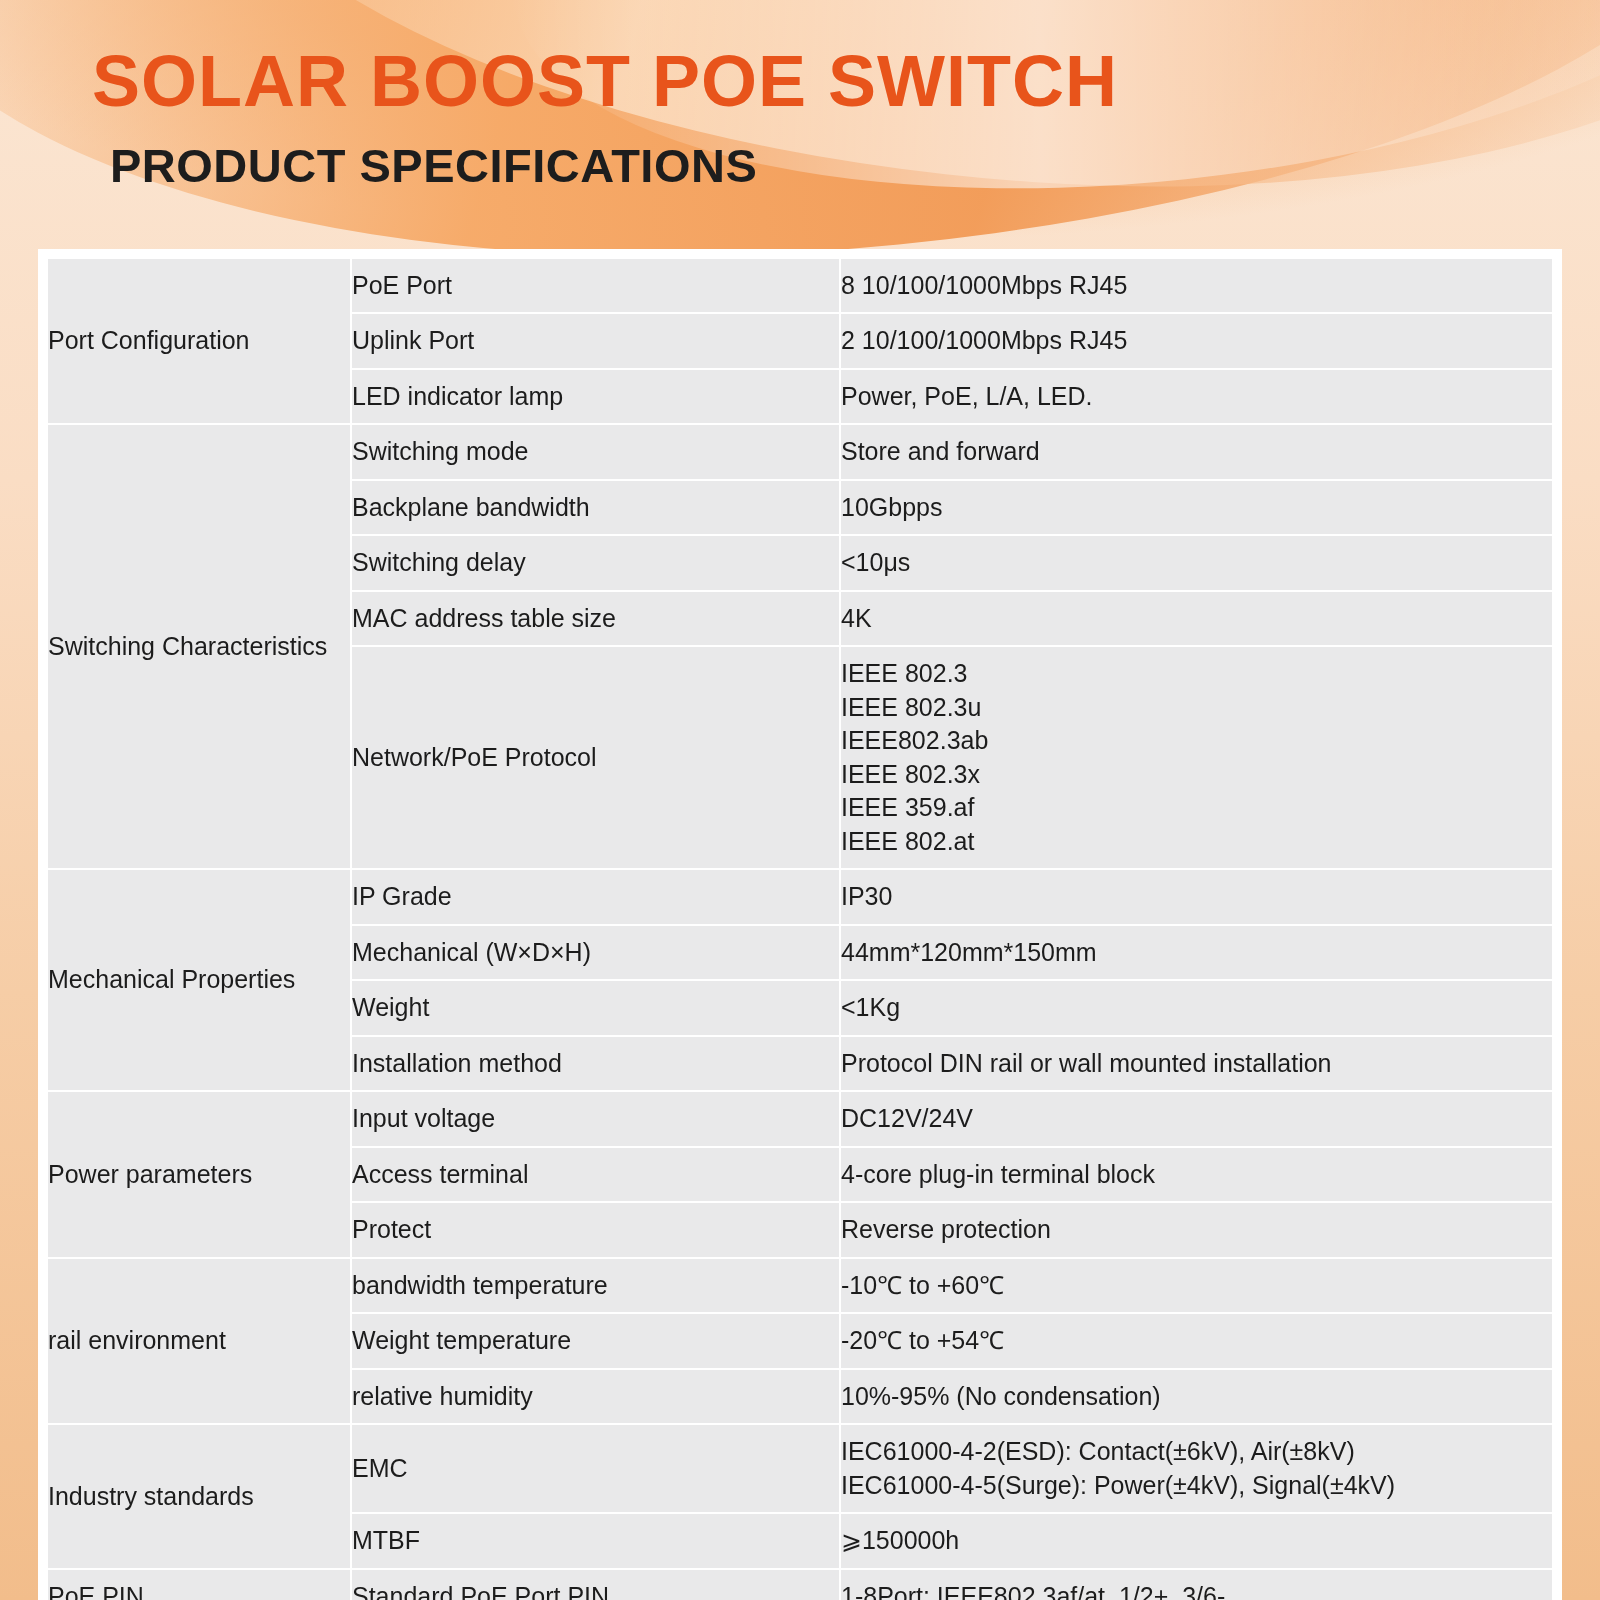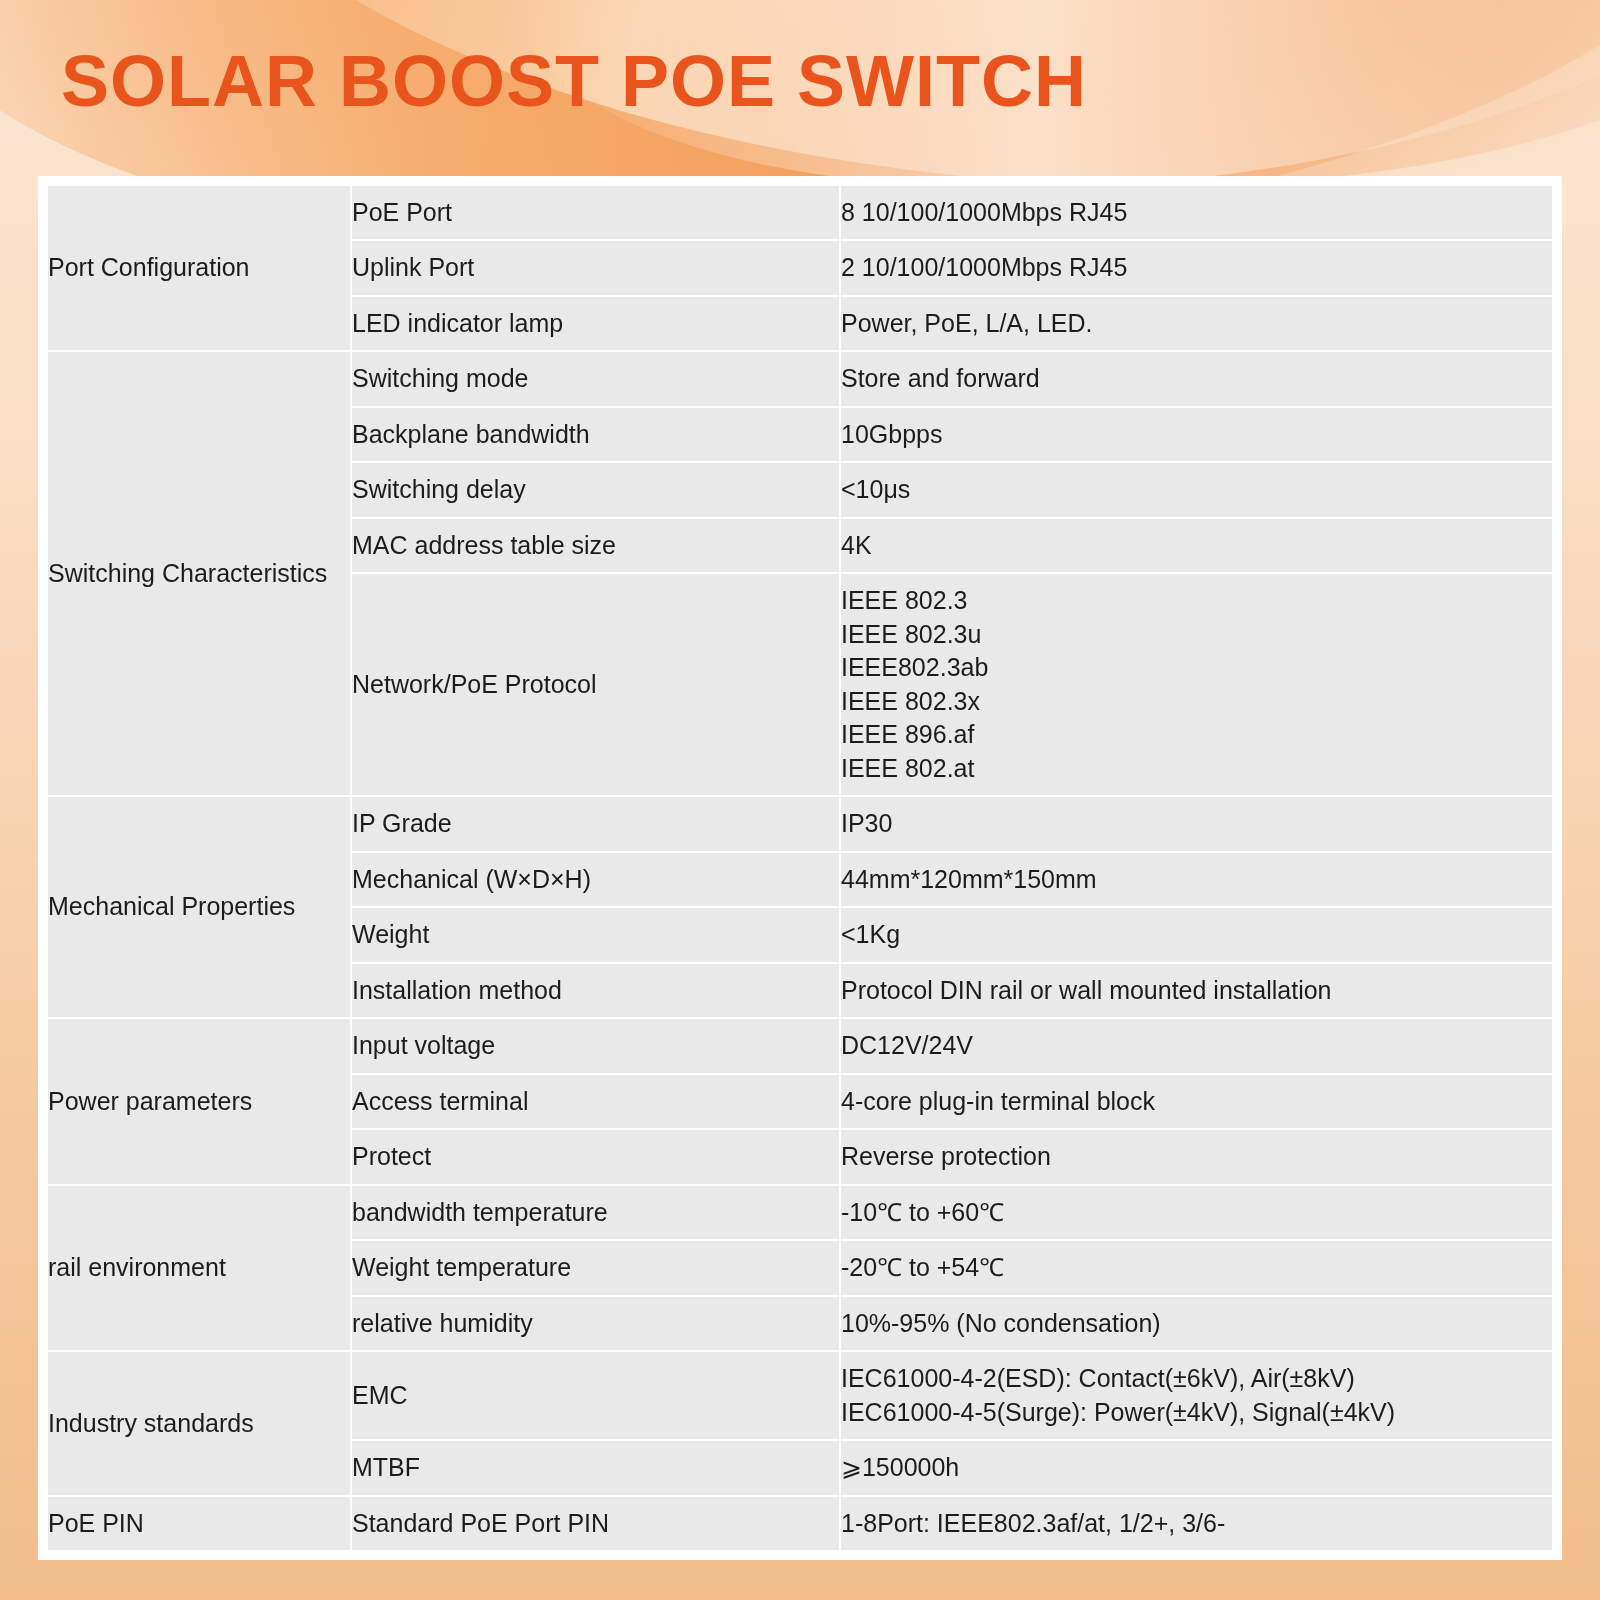--- a/index.html
+++ b/index.html
@@ -54,21 +54,21 @@
     left: 520px;
     width: 1300px;
     height: 300px;
     background: linear-gradient(95deg, rgba(255,255,255,0) 0%, rgba(255,255,255,0.55) 40%, rgba(255,255,255,0.15) 75%, rgba(255,255,255,0) 100%);
     border-radius: 0 0 60% 60% / 0 0 100% 100%;
     transform: rotate(-6deg);
   }
 
   .header {
     position: relative;
-    padding: 44px 0 0 61px;
+    padding: 44px 0 0 92px;
     z-index: 3;
   }
   .title {
     font-size: 72px;
     font-weight: bold;
     color: #e8541b;
     letter-spacing: 1px;
     line-height: 1.05;
     margin: 0;
     white-space: nowrap;
@@ -123,20 +123,21 @@
 <body>
 
 <div class="page">
 
   <div class="swoosh swoosh-1"></div>
   <div class="swoosh swoosh-2"></div>
   <div class="swoosh swoosh-3"></div>
 
   <div class="header">
     <h1 class="title">SOLAR BOOST POE SWITCH</h1>
+    <div class="subtitle">PRODUCT SPECIFICATIONS</div>
   </div>
 
   <div class="table-wrap">
     <table class="spec">
       <tbody id="spec-body">
           <tr>
             <td class="cat" rowspan="3">Port Configuration</td>
             <td class="key">PoE Port</td>
             <td class="val multi">8 10/100/1000Mbps RJ45</td>
           </tr>
@@ -164,21 +165,21 @@
           <tr>
             <td class="key">MAC address table size</td>
             <td class="val multi">4K</td>
           </tr>
           <tr>
             <td class="key">Network/PoE Protocol</td>
             <td class="val multi">IEEE 802.3
 IEEE 802.3u
 IEEE802.3ab
 IEEE 802.3x
-IEEE 896.af
+IEEE 359.af
 IEEE 802.at</td>
           </tr>
           <tr>
             <td class="cat" rowspan="4">Mechanical Properties</td>
             <td class="key">IP Grade</td>
             <td class="val multi">IP30</td>
           </tr>
           <tr>
             <td class="key">Mechanical (W×D×H)</td>
             <td class="val multi">44mm*120mm*150mm</td>

